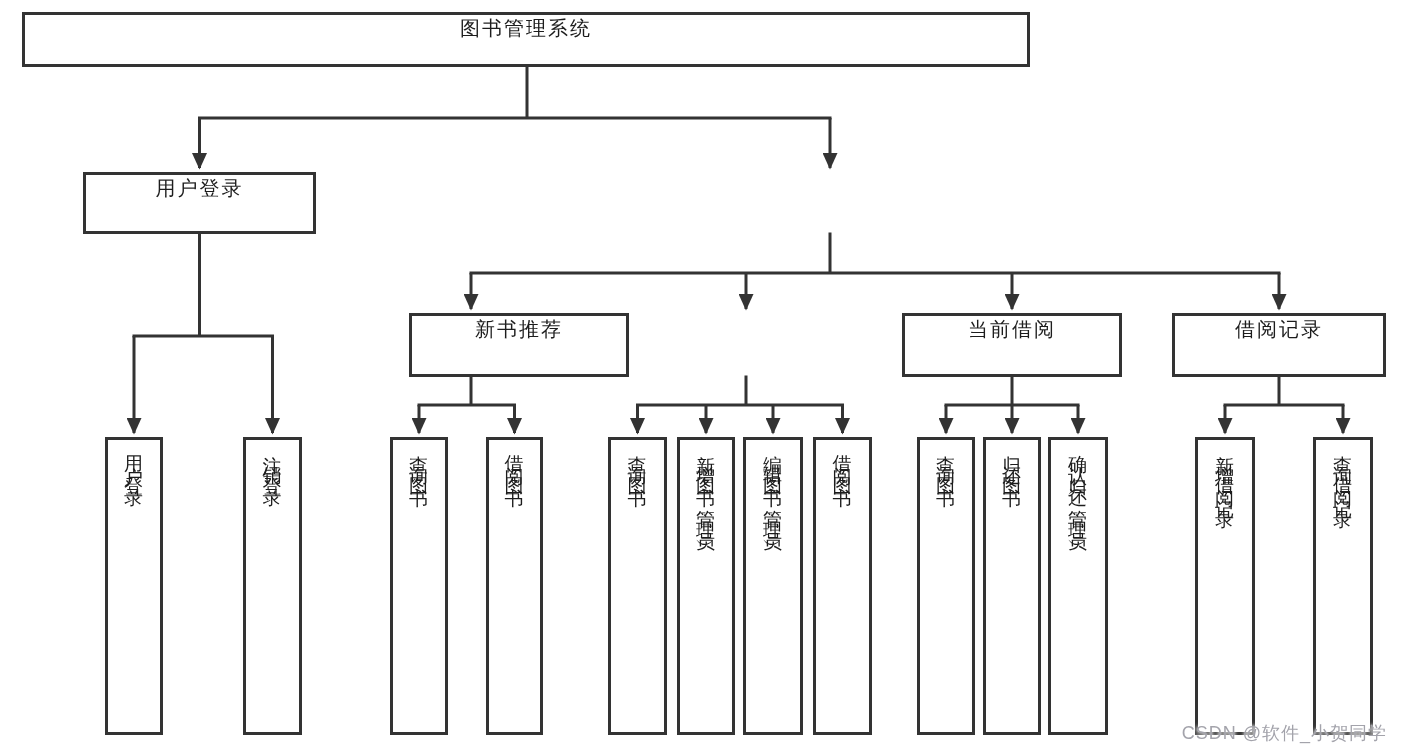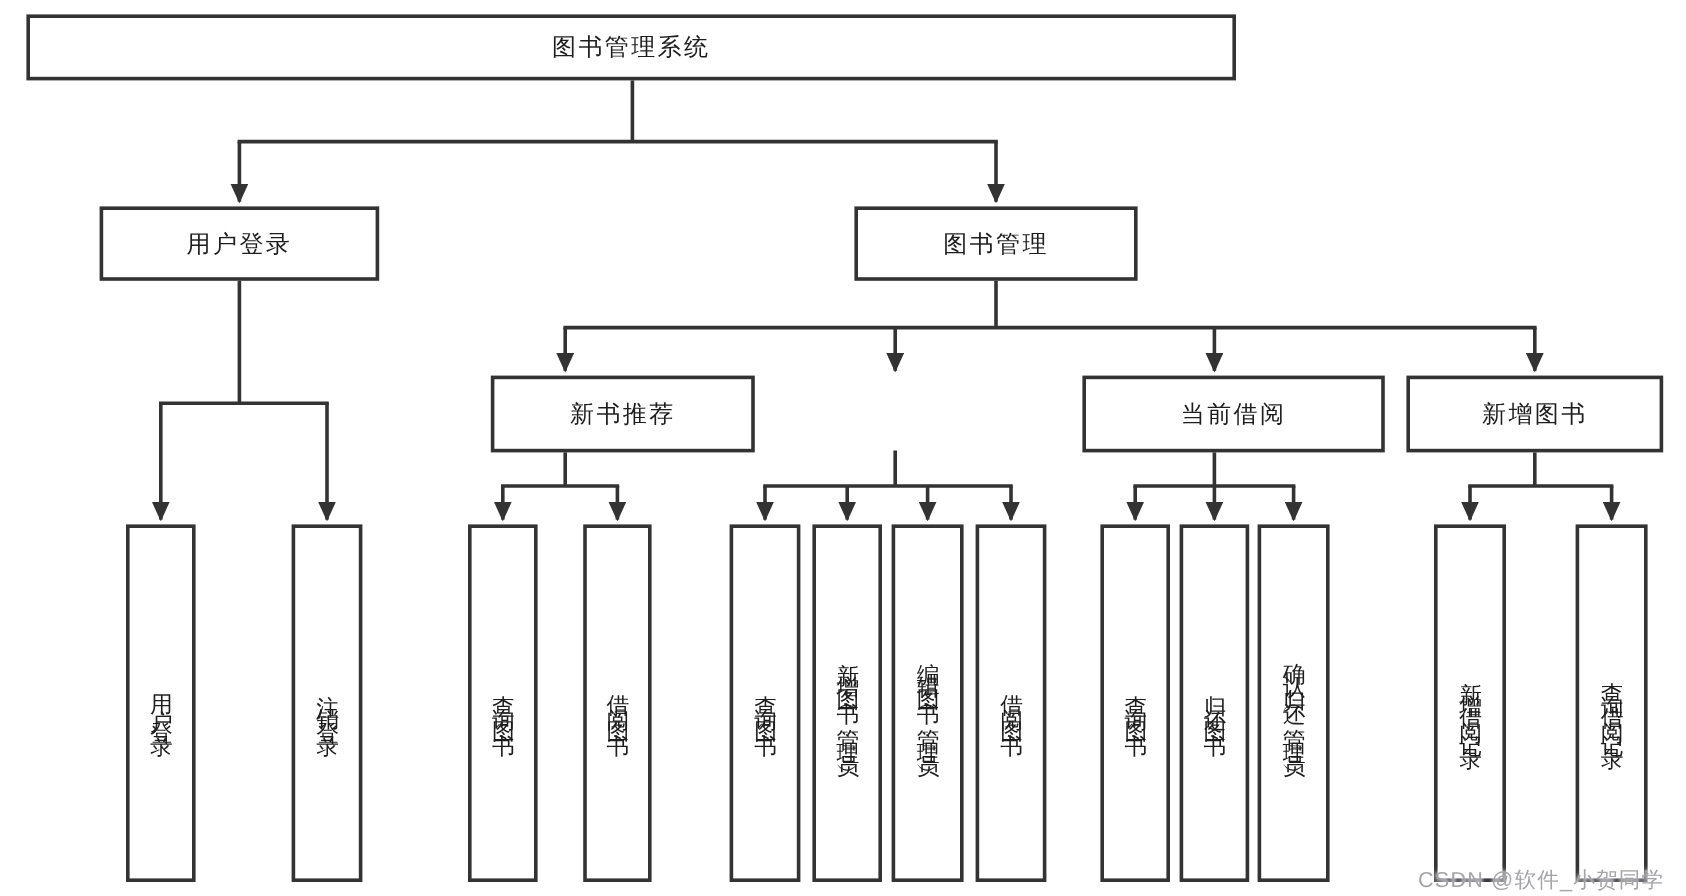--- a/index.html
+++ b/index.html
@@ -33,21 +33,21 @@
     stroke-width: 3;
     fill: none;
   }
   svg.connectors path.trunk { stroke-linecap: square; }
 
   .node {
     position: absolute;
     background: #ffffff;
     border: 3px solid var(--border-color);
     display: flex;
-    align-items: center;
+    align-items: flex-start;
     justify-content: center;
     z-index: 2;
     color: var(--text-color);
   }
   .node.h span {
     font-size: 20px;
     letter-spacing: 2px;
     white-space: nowrap;
     color: var(--text-color);
   }
@@ -114,32 +114,29 @@
     <line class="arrow-line" x1="1343" y1="405" x2="1343" y2="433" marker-end="url(#ah)"></line>
   </svg>
 
   <div class="node h" style="left:22px; top:12px; width:1008px; height:55px;">
     <span>图书管理系统</span>
   </div>
 
   <div class="node h" style="left:83px; top:172px; width:233px; height:62px;">
     <span>用户登录</span>
   </div>
-  <div class="node h" style="left:712px; top:172px; width:236px; height:62px;">
-    <span>图书管理</span>
-  </div>
 
   <div class="node h" style="left:361px; top:313px; width:220px; height:64px;margin-left:48px;">
     <span>新书推荐</span>
   </div>
-  <div class="node h" style="left:902px; top:313px; width:252px; height:64px;">
+  <div class="node h" style="left:902px; top:313px; width:220px; height:64px;">
     <span>当前借阅</span>
   </div>
   <div class="node h" style="left:1172px; top:313px; width:214px; height:64px;">
-    <span>新增图书</span>
+    <span>借阅记录</span>
   </div>
 
   <div class="node v" style="left:105px; top:437px; width:58px; height:298px;">
     <span>用户登录</span>
   </div>
   <div class="node v" style="left:243px; top:437px; width:59px; height:298px;">
     <span>注销登录</span>
   </div>
 
   <div class="node v" style="left:390px; top:437px; width:58px; height:298px;">

